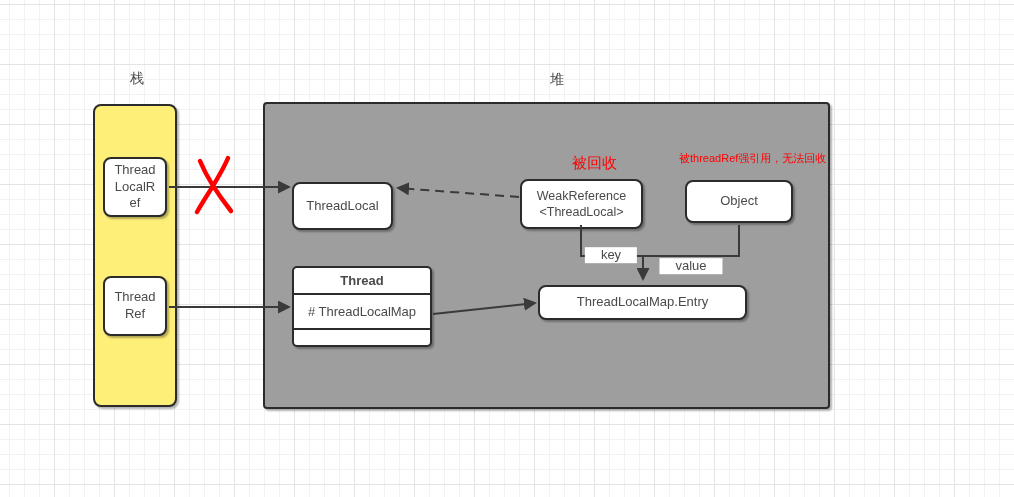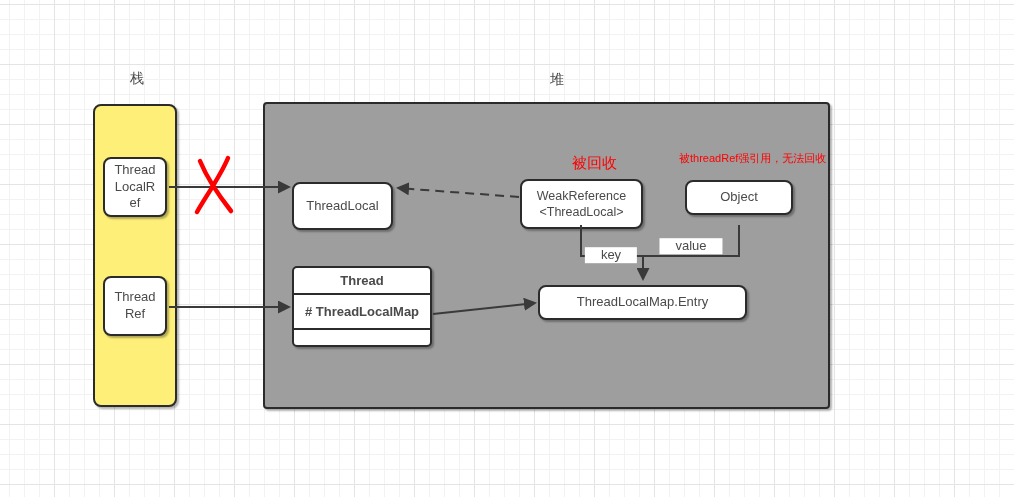--- a/index.html
+++ b/index.html
@@ -79,21 +79,20 @@
     text-align: center;
     color: #4a4a4a;
   }
   #uml-thread .uml-field {
     height: 35px;
     line-height: 33px;
     border-bottom: 2px solid #2b2b2b;
     font-size: 13px;
     text-align: center;
     color: #4a4a4a;
-    font-weight: bold;
   }
   #uml-thread .uml-empty { flex: 1; }
   .edge-label {
     position: absolute;
     transform: translate(-50%, -50%);
     background: #ffffff;
     padding: 0 16px;
     font-size: 13px;
     color: #4a4a4a;
     z-index: 22;
@@ -130,21 +129,21 @@
 
   <div class="node" style="left:103px; top:157px; width:64px; height:60px;">Thread
 LocalR
 ef</div>
   <div class="node" style="left:103px; top:276px; width:64px; height:60px;">Thread
 Ref</div>
 
   <div class="node" style="left:292px; top:182px; width:101px; height:48px;">ThreadLocal</div>
   <div class="node" style="left:520px; top:179px; width:123px; height:50px; font-size:12.5px;">WeakReference
 &lt;ThreadLocal&gt;</div>
-  <div class="node" style="left:685px; top:180px; width:108px; height:35px;">Object</div>
+  <div class="node" style="left:685px; top:180px; width:108px; height:43px;">Object</div>
 
   <div class="abs" id="uml-thread">
     <div class="uml-title">Thread</div>
     <div class="uml-field"># ThreadLocalMap</div>
     <div class="uml-empty"></div>
   </div>
 
   <div class="node" style="left:538px; top:285px; width:209px; height:35px;">ThreadLocalMap.Entry</div>
 
   <div class="annotation" id="annotation-collected">被回收</div>
@@ -169,15 +168,15 @@
     <line x1="433" y1="314" x2="535" y2="303" stroke="#3a3a3a" stroke-width="2" marker-end="url(#arrowhead)"></line>
 
     <line x1="519" y1="197" x2="398" y2="188" stroke="#3a3a3a" stroke-width="2" stroke-dasharray="9 6" marker-end="url(#arrowhead)"></line>
 
     <path d="M581,225 L581,256 L739,256 L739,225" stroke="#3a3a3a" stroke-width="2" fill="none"></path>
 
     <line x1="643" y1="256" x2="643" y2="279" stroke="#3a3a3a" stroke-width="2" marker-end="url(#arrowhead)"></line>
   </svg>
 
   <span class="edge-label" style="left:611px; top:255px;">key</span>
-  <span class="edge-label" style="left:691px; top:246px;">value</span>
+  <span class="edge-label" style="left:691px; top:266px;">value</span>
 
 </div>
 
 </body></html>

